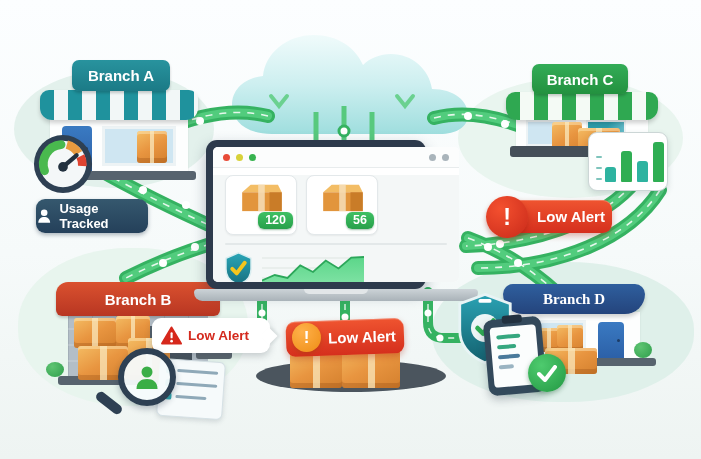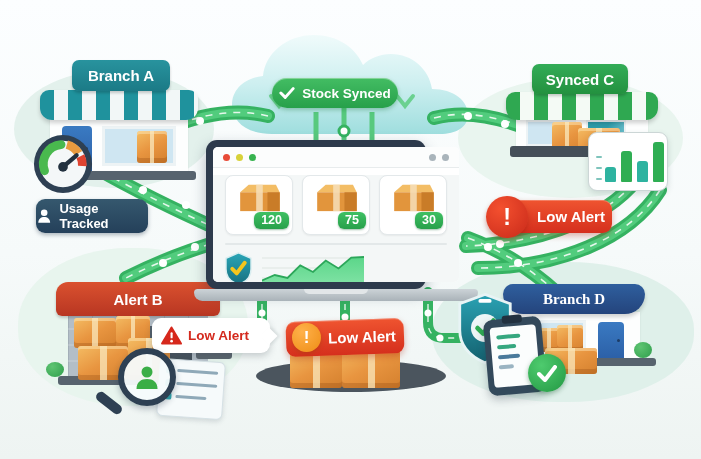--- a/index.html
+++ b/index.html
@@ -171,26 +171,20 @@
         <circle cx="518" cy="263" r="4"></circle>
       <circle cx="262" cy="313" r="3.5"></circle>
         <circle cx="345" cy="317" r="3.5"></circle>
       <circle cx="428" cy="313" r="3.5"></circle>
         <circle cx="250" cy="338" r="3.5"></circle>
         <circle cx="440" cy="338" r="3.5"></circle>
       <circle cx="344" cy="131" r="5" stroke="#35b261" stroke-width="3"></circle>
     </g>
   </svg>
 
-  <div class="abs pill green-pill" style="left:272px;top:78px;width:126px;height:30px;font-size:13.5px;z-index:6;">
-    <svg width="16" height="14" viewBox="0 0 18 16">
-      <polyline points="2,8 7,13 16,3" fill="none" stroke="#fff" stroke-width="3.4" stroke-linecap="round" stroke-linejoin="round"></polyline>
-    </svg>
-    <span>Stock Synced</span>
-  </div>
 
   <div class="abs store-body" style="left:50px;top:117px;width:138px;height:56px;"></div>
   <div class="abs door" style="left:62px;top:126px;width:30px;height:47px;"></div>
   <div class="abs window" style="left:102px;top:126px;width:74px;height:40px;">
     <div class="abs crate" style="right:6px;bottom:0;width:30px;height:32px;"></div>
   </div>
   <div class="abs awning awn-teal" style="left:40px;top:90px;width:158px;height:30px;"></div>
   <div class="abs sign" style="left:72px;top:60px;width:98px;height:31px;background:linear-gradient(180deg,#28939e,#1b7a86);">
     <span>Branch A</span>
   </div>
@@ -211,21 +205,21 @@
       <circle cx="9" cy="5" r="3.6" fill="#fff"></circle>
       <path d="M2.5 16 C2.5 11.5 5.5 9.6 9 9.6 C12.5 9.6 15.5 11.5 15.5 16 Z" fill="#fff"></path>
     </svg>
     <span>Usage Tracked</span>
   </div>
 
   <div class="abs" style="left:68px;top:314px;width:140px;height:64px;background:#b3bec7;
               background-image:repeating-linear-gradient(0deg,rgba(255,255,255,.14) 0 2px,transparent 2px 16px),repeating-linear-gradient(90deg,rgba(90,105,115,.18) 0 1px,transparent 1px 24px);"></div>
   <div class="abs" style="left:146px;top:326px;width:46px;height:50px;background:linear-gradient(180deg,#55616d,#3b4753);"></div>
   <div class="abs sign" style="left:56px;top:282px;width:164px;height:34px;background:linear-gradient(180deg,#da512f,#b83622);border-radius:12px 12px 6px 6px;">
-    <span>Alert B</span>
+    <span>Branch B</span>
   </div>
   <div class="abs plinth" style="left:58px;top:376px;width:162px;height:9px;"></div>
   <div class="abs bush" style="left:46px;top:362px;width:18px;height:15px;"></div>
   <div class="abs crate" style="left:74px;top:318px;width:42px;height:30px;"></div>
   <div class="abs crate" style="left:116px;top:316px;width:34px;height:32px;"></div>
   <div class="abs crate" style="left:78px;top:346px;width:50px;height:34px;"></div>
   <div class="abs crate" style="left:128px;top:338px;width:42px;height:42px;"></div>
   <div class="abs" style="left:196px;top:346px;width:36px;height:13px;background:#59646e;border-radius:3px;"></div>
 
   <div class="abs bubble" style="left:152px;top:318px;width:100px;height:35px;z-index:5;">
@@ -257,21 +251,21 @@
       <circle cx="14" cy="9" r="5.5" fill="#3aae46"></circle>
       <path d="M3.5 26 C3.5 19 8 16 14 16 C20 16 24.5 19 24.5 26 Z" fill="#3aae46"></path>
     </svg>
   </div>
 
   <div class="abs store-body" style="left:516px;top:117px;width:132px;height:32px;"></div>
   <div class="abs window" style="left:526px;top:120px;width:50px;height:26px;border-width:2px;"></div>
   <div class="abs" style="left:586px;top:120px;width:40px;height:26px;background:linear-gradient(120deg,#2d9aa8 45%,#7cc7d4);border:2px solid #eef3f5;box-sizing:border-box;"></div>
   <div class="abs awning awn-green" style="left:506px;top:92px;width:152px;height:28px;"></div>
   <div class="abs sign" style="left:532px;top:64px;width:96px;height:30px;background:linear-gradient(180deg,#33ac57,#23913f);">
-    <span>Synced C</span>
+    <span>Branch C</span>
   </div>
   <div class="abs crate" style="left:552px;top:122px;width:30px;height:32px;"></div>
   <div class="abs crate" style="left:578px;top:128px;width:42px;height:26px;"></div>
   <div class="abs plinth" style="left:510px;top:146px;width:148px;height:11px;background:#454f59;"></div>
 
   <div class="abs chart-card" style="left:588px;top:132px;width:78px;height:57px;z-index:4;">
     <div class="cticks">
         <span class="ctick"></span>
         <span class="ctick"></span>
         <span class="ctick"></span>
@@ -363,30 +357,21 @@
             </svg>
             <span class="count-badge">120</span>
           </div>
           <div class="inv-card">
             <svg width="46" height="32" viewBox="0 0 48 34" style="display:block;margin:5px auto 0;">
               <polygon points="4,12 13,4 42,4 46,12" fill="#f3bd65"></polygon>
                 <rect x="4" y="12" width="42" height="20" fill="#e2953c"></rect>
               <rect x="33" y="12" width="13" height="20" fill="#c97c28"></rect>
                 <rect x="21" y="4" width="7" height="28" fill="#f6dfba" opacity="0.85"></rect>
             </svg>
-            <span class="count-badge">75</span>
-          </div>
-          <div class="inv-card">
-            <svg width="46" height="32" viewBox="0 0 48 34" style="display:block;margin:5px auto 0;">
-              <polygon points="4,12 13,4 42,4 46,12" fill="#f3bd65"></polygon>
-                <rect x="4" y="12" width="42" height="20" fill="#e2953c"></rect>
-              <rect x="33" y="12" width="13" height="20" fill="#c97c28"></rect>
-                <rect x="21" y="4" width="7" height="28" fill="#f6dfba" opacity="0.85"></rect>
-            </svg>
-            <span class="count-badge">30</span>
+            <span class="count-badge">56</span>
           </div>
         </div>
         <div id="screen-divider"></div>
         <div id="protected-row">
           <svg width="27" height="33" viewBox="0 0 30 37">
             <defs>
                 <linearGradient id="sp" x1="0" y1="0" x2="0" y2="1">
               <stop offset="0" stop-color="#2aa6b7"></stop>
                   <stop offset="1" stop-color="#177080"></stop>
             </linearGradient>

